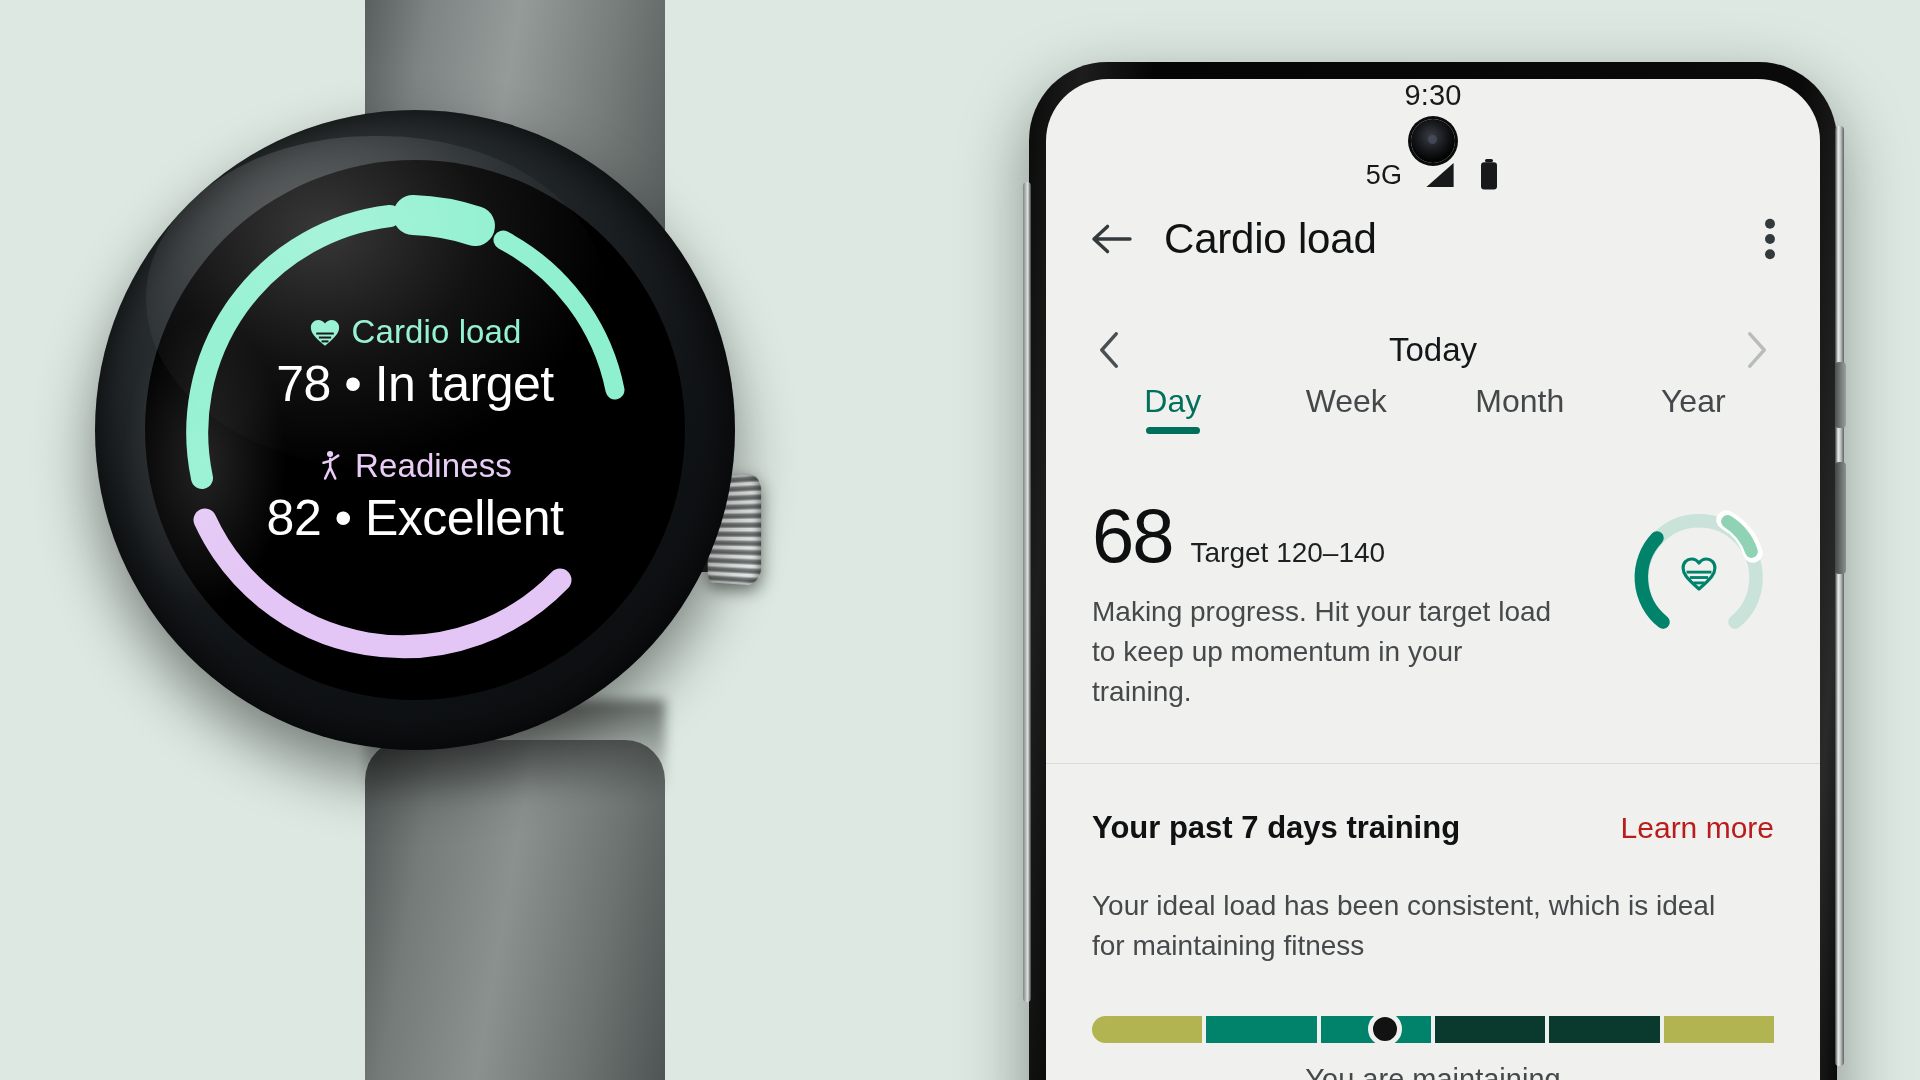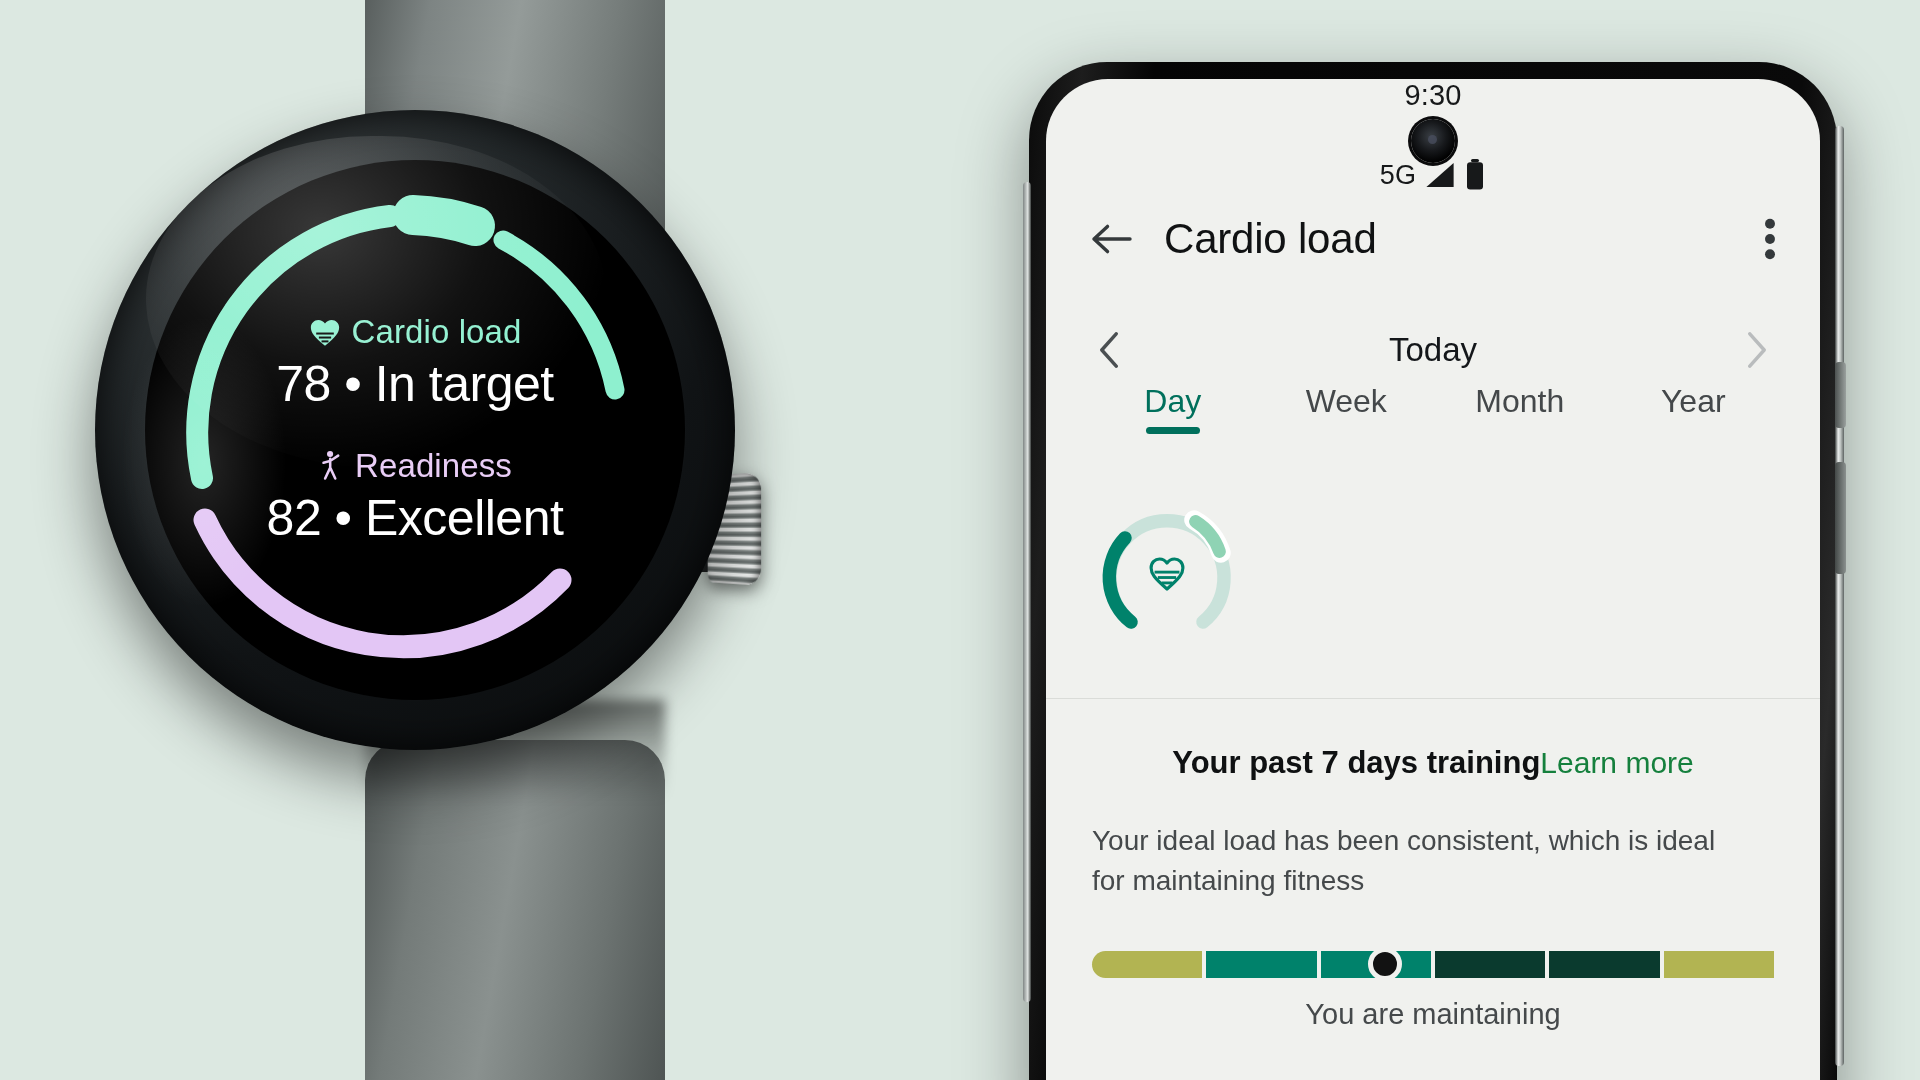--- a/index.html
+++ b/index.html
@@ -130,21 +130,21 @@
   }
 
   
   #status-bar {
     position:relative; height:112px;
     display:flex; align-items:center; justify-content:space-between;
     padding:0 46px;
     flex-direction:column;
   }
   #status-time { font-size:29px; color:#17191a; letter-spacing:.2px; }
-  #status-right { display:flex; align-items:center; gap:7px; }
+  #status-right { display:flex; align-items:center; gap:21px; }
   #status-5g { font-size:27px; color:#17191a; letter-spacing:.2px; }
   #camera-hole {
     position:absolute; left:50%; top:40px; transform:translateX(-50%);
     width:44px; height:44px; border-radius:50%;
     background:radial-gradient(circle at 46% 40%, #3a3f45 0%, #17191c 40%, #000 72%);
     box-shadow:0 0 0 3px #0b0b0c;
   }
   #camera-hole::after{
     content:""; position:absolute; left:17px; top:16px; width:9px; height:9px;
     border-radius:50%; background:#4a4f60; opacity:.75;
@@ -184,23 +184,23 @@
   #score-value { font-size:76px; color:#0d0f10; letter-spacing:-2px; line-height:.95; }
   #score-target { font-size:28px; color:#1d2022; }
   #score-desc { margin-top:20px; font-size:28px; line-height:1.42; color:#45494b; max-width:470px; }
   #gauge-wrap { width:150px; height:150px; flex:none; margin-top:-4px; }
 
   
   .divider { height:1px; background:#dadcd8; margin:52px 0 0; }
 
   
   #past7 { padding:46px 46px 0; }
-  #past7-head { display:flex; align-items:center; justify-content:center; }
+  #past7-head { display:flex; align-items:center; justify-content:space-between; }
   #past7-title { font-size:31px; color:#0f1112; font-weight:bold; }
-  #past7-link { font-size:30px; color:#15803d; cursor:pointer; }
+  #past7-link { font-size:30px; color:#b91c1c; cursor:pointer; }
   #past7-desc { margin-top:40px; font-size:28px; line-height:1.42; color:#45494b; max-width:640px; }
 
   
   #seg-bar {
     display:flex; margin-top:50px; height:27px; gap:4px; position:relative;
   }
   .seg { flex:1; }
   .seg:first-child { border-radius:14px 0 0 14px; }
   .seg:last-child { border-radius:0 14px 14px 0; }
   #seg-marker {
@@ -311,20 +311,27 @@
     </div>
 
     <div id="tabs">
       <div class="tab active">Day</div>
       <div class="tab">Week</div>
       <div class="tab">Month</div>
       <div class="tab">Year</div>
     </div>
 
     <div id="score-block">
+      <div id="score-left">
+        <div id="score-row">
+          <div id="score-value">68</div>
+          <div id="score-target">Target 120–140</div>
+        </div>
+        <div id="score-desc">Making progress. Hit your target load to keep up momentum in your training.</div>
+      </div>
 
       <div id="gauge-wrap">
         <svg viewBox="0 0 100 100" width="150" height="150">
 
           <path d="M 26 84 A 38 38 0 1 1 74 84" fill="none" stroke="#c9e2da" stroke-width="9" stroke-linecap="round"></path>
 
           <path d="M 26 84 A 38 38 0 0 1 22 28" fill="none" stroke="#00826b" stroke-width="9" stroke-linecap="round"></path>
 
           <path d="M 68 16 A 38 38 0 0 1 86 38" fill="none" stroke="#ffffff" stroke-width="13" stroke-linecap="round"></path>
           <path d="M 69 17 A 38 38 0 0 1 85 37" fill="none" stroke="#8fd3b4" stroke-width="8.5" stroke-linecap="round"></path>

